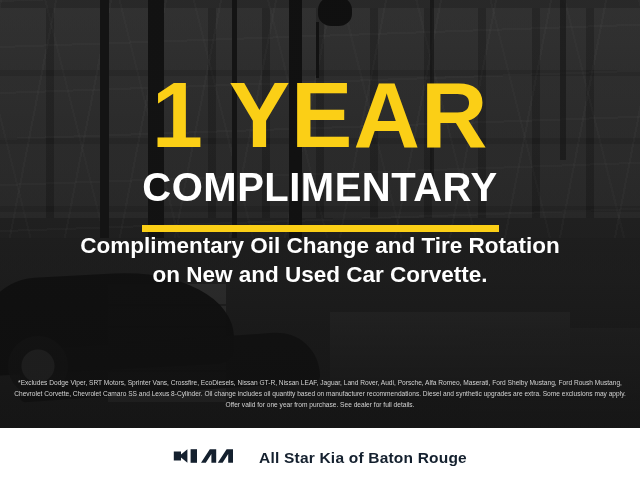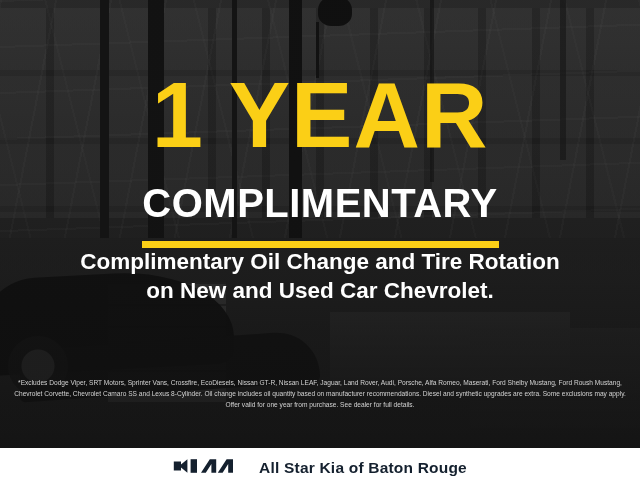--- a/index.html
+++ b/index.html
@@ -165,21 +165,21 @@
     font-size: 92px;
     line-height: 0.94;
     font-weight: 700;
     letter-spacing: 1px;
     color: #fbcf16;
     text-align: center;
     white-space: nowrap;
   }
 
   .headline-sub {
-    margin-top: 24px;
+    margin-top: 8px;
     font-size: 40px;
     line-height: 1.06;
     font-weight: 700;
     letter-spacing: 0.5px;
     color: #ffffff;
     text-align: right;
     white-space: nowrap;
   }
   .headline-sub .line2 { display: block; letter-spacing: 1px; }
 
@@ -207,21 +207,21 @@
     font-size: 6.6px;
     line-height: 10.8px;
     color: #d2d2d2;
     text-align: center;
   }
 
   
   .footer {
     position: absolute;
     left: 0; right: 0; bottom: 0;
-    height: 40px;
+    height: 60px;
     background: #ffffff;
     display: flex;
     align-items: center;
     justify-content: center;
     gap: 18px;
   }
   .kia-logo { display: block; }
   .dealer-name {
     font-size: 15.5px;
     font-weight: 700;
@@ -261,21 +261,21 @@
     <div class="headline-year">1 YEAR</div>
 
     <div class="headline-sub">
       <span class="line1">COMPLIMENTARY</span>
     </div>
 
     <div class="divider"></div>
 
     <div class="subtitle">
       <span class="line1">Complimentary Oil Change and Tire Rotation</span>
-      <span class="line2">on New and Used Car Chevrolet.</span>
+      <span class="line2">on New and Used Car Corvette.</span>
     </div>
 
   </div>
 
   <div class="disclaimer">*Excludes Dodge Viper, SRT Motors, Sprinter Vans, Crossfire, EcoDiesels, Nissan GT-R, Nissan LEAF, Jaguar, Land Rover, Audi, Porsche, Alfa Romeo, Maserati, Ford Shelby Mustang, Ford Roush Mustang, Chevrolet Corvette, Chevrolet Camaro SS and Lexus 8-Cylinder. Oil change includes oil quantity based on manufacturer recommendations. Diesel and synthetic upgrades are extra. Some exclusions may apply. Offer valid for one year from purchase. See dealer for full details.</div>
 
   <div class="footer">
     <span class="kia-logo">
       <svg width="68" height="20" viewBox="0 0 170 50" aria-hidden="true">
         <g fill="#14202e">

